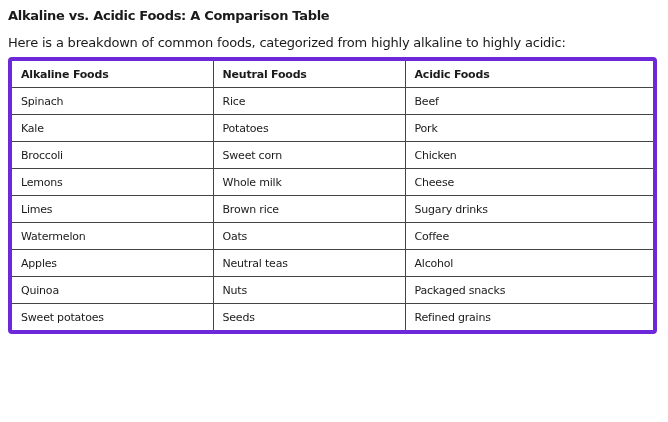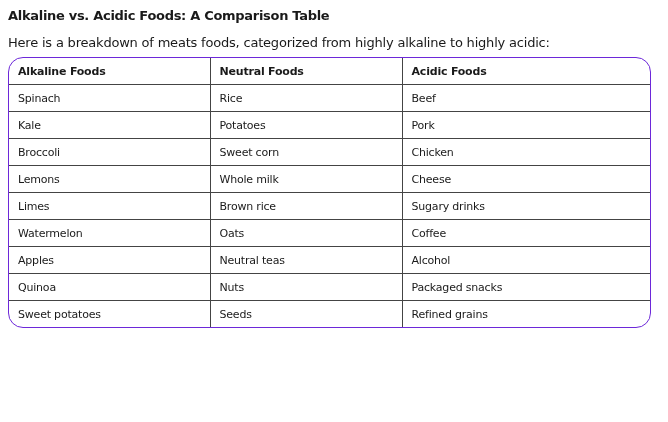--- a/index.html
+++ b/index.html
@@ -13,22 +13,22 @@
       position: absolute; left: 8px; top: 8px;
       font-size: 13px; font-weight: bold; letter-spacing: -0.3px;
     }
     .intro {
       position: absolute; left: 8px; top: 35px;
       font-size: 13px; letter-spacing: -0.2px;
     }
     .table-wrap {
       position: absolute; left: 8px; top: 57px;
       width: 641px;
-      border: 1px solid #6d28d9;
-      border-radius: 15px;
+      border: 4px solid #6d28d9;
+      border-radius: 4px;
       overflow: hidden;
     }
     table { border-collapse: collapse; width: 100%; table-layout: fixed; }
     col.c1 { width: 201px; }
     col.c2 { width: 192px; }
     col.c3 { width: 248px; }
     th, td {
       height: 26px; padding: 0 0 0 9px;
       text-align: left; vertical-align: middle;
       font-size: 11px; letter-spacing: -0.2px;
@@ -37,21 +37,21 @@
       white-space: nowrap;
     }
     th { font-weight: bold; height: 26px; }
     th:last-child, td:last-child { border-right: none; }
     tr:last-child td { border-bottom: none; }
   </style>
 </head>
 <body>
 
 <div class="title">Alkaline vs. Acidic Foods: A Comparison Table</div>
-<div class="intro">Here is a breakdown of meats foods, categorized from highly alkaline to highly acidic:</div>
+<div class="intro">Here is a breakdown of common foods, categorized from highly alkaline to highly acidic:</div>
 
 <div class="table-wrap">
   <table>
     <colgroup>
         <col class="c1">
         <col class="c2">
         <col class="c3">
       </colgroup>
     <thead>
       <tr>

